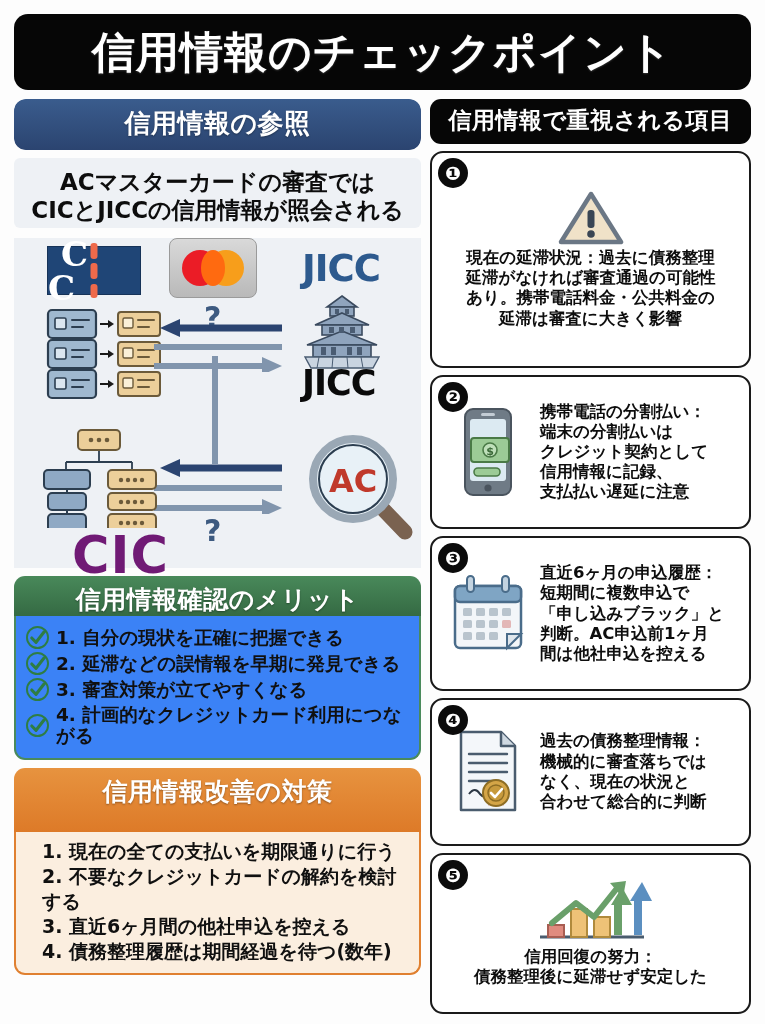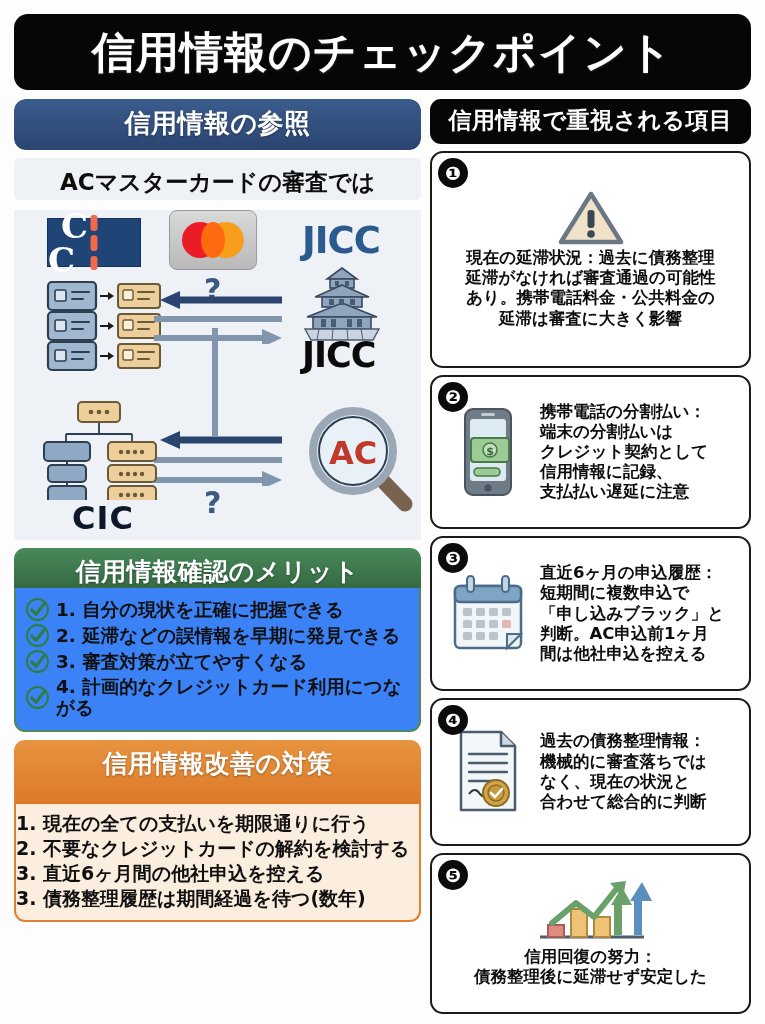--- a/index.html
+++ b/index.html
@@ -108,21 +108,21 @@
   .mc-mid{
     position:absolute;top:11px;left:31px;width:24px;height:36px;
     background:#ff6a10;border-radius:50%/50%;
     clip-path:inset(0 0 0 0);
   }
 
   .qmark{font-size:30px;font-weight:bold;color:#3d5a80;}
 
   .jicc-word{font-size:37px;font-weight:bold;color:#2d5a8e;letter-spacing:-1px;line-height:1;}
   .jicc-black{font-size:35px;font-weight:bold;color:#0a0a0a;letter-spacing:-1px;line-height:1;}
-  .cic-black{font-size:32px;font-weight:bold;color:#0f172a;letter-spacing:1px;line-height:1;}
+  .cic-black{font-size:51px;font-weight:bold;color:#701a75;letter-spacing:1px;line-height:1;}
 
   
   .merit-head{
     background:linear-gradient(#49895a,#356a43);
     font-size:25px;padding:7px 0 0 0;border-radius:11px 11px 0 0;
   }
   .merit-body{
     background:#3b82f6;border:2px solid #4a8a5c;border-top:none;
     border-radius:0 0 11px 11px;
     padding:7px 8px 8px 10px;
@@ -132,21 +132,21 @@
   .merit-txt{font-size:18.5px;font-weight:bold;color:#101010;line-height:1.15;}
 
   
   .meas-head{
     background:linear-gradient(#e7933f,#dd7a28);
     font-size:25px;padding:7px 0 24px 0;border-radius:11px 11px 0 0;
   }
   .meas-body{
     background:#fbeedf;border:2px solid #e08030;border-top:none;
     border-radius:0 0 11px 11px;
-    padding:7px 8px 9px 0;
+    padding:7px 8px 9px 26px;
   }
   .meas-row{font-size:19px;font-weight:bold;color:#101010;line-height:1.32;}
 
   
   .imp-head{
     background:#060606;border-radius:11px;
     font-size:23px;padding:6px 0 8px 0;
     text-align:center;color:#fff;font-weight:bold;
     letter-spacing:.5px;
   }
@@ -190,20 +190,21 @@
   <div class="cols">
 
     <div class="col-left">
 
       <div class="panel" style="flex:0 0 auto;">
         <div class="panel-head ref-head">信用情報の参照</div>
       </div>
 
       <div class="ref-body" style="border-radius:6px;">
         <div class="ref-sub">ACマスターカードの審査では</div>
+        <div class="ref-sub">CICとJICCの信用情報が照会される</div>
       </div>
 
       <div class="diagram">
 
         <div class="dg" style="left:33px;top:8px;">
           <div class="cic-logo">
             <div class="cic-dot a"></div>
             <div class="cic-dot b"></div>
             <div class="cic-dot c"></div>
             <span>C C</span>
@@ -421,21 +422,21 @@
           </div>
         </div>
       </div>
 
       <div style="flex:0 0 auto;">
         <div class="panel-head meas-head">信用情報改善の対策</div>
         <div class="meas-body">
           <div class="meas-row">1. 現在の全ての支払いを期限通りに行う</div>
           <div class="meas-row">2. 不要なクレジットカードの解約を検討する</div>
           <div class="meas-row">3. 直近6ヶ月間の他社申込を控える</div>
-          <div class="meas-row">3. 債務整理履歴は期間経過を待つ(数年)</div>
+          <div class="meas-row">4. 債務整理履歴は期間経過を待つ(数年)</div>
         </div>
       </div>
     </div>
 
     <div class="col-right">
 
       <div class="imp-head" style="flex:0 0 auto;">信用情報で重視される項目</div>
 
       <div class="imp-card" style="flex:1.45;">
         <div class="num-badge">❶</div>

